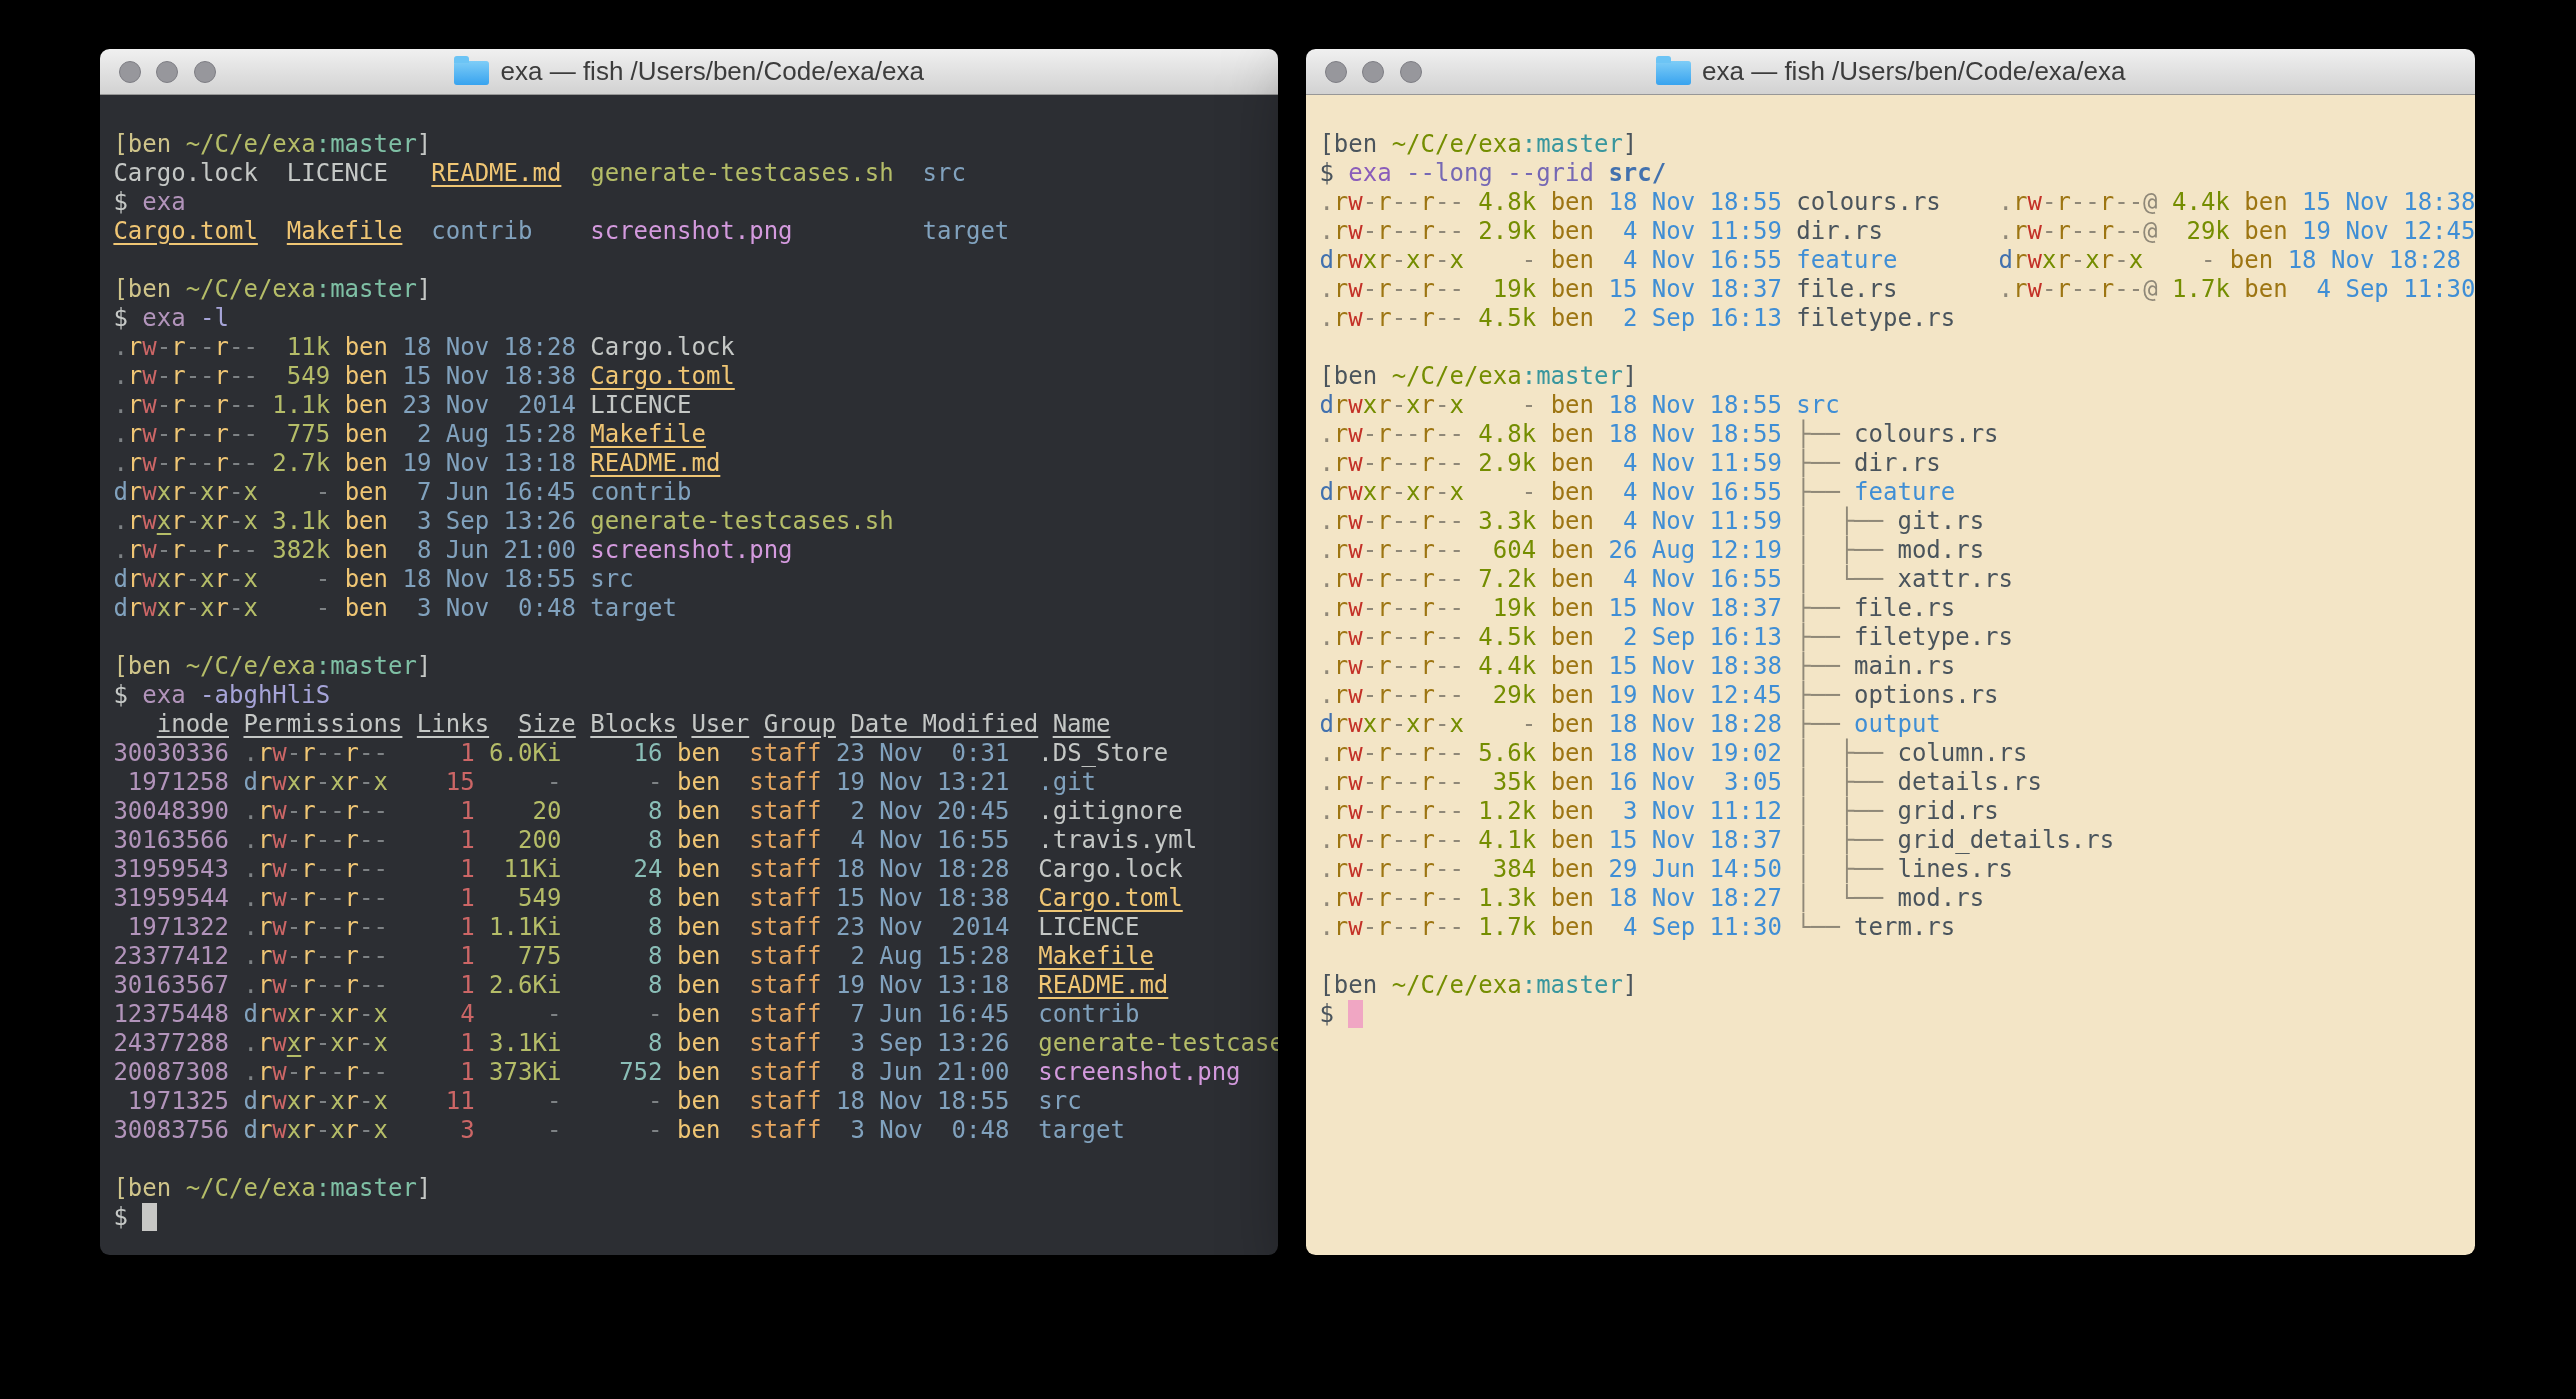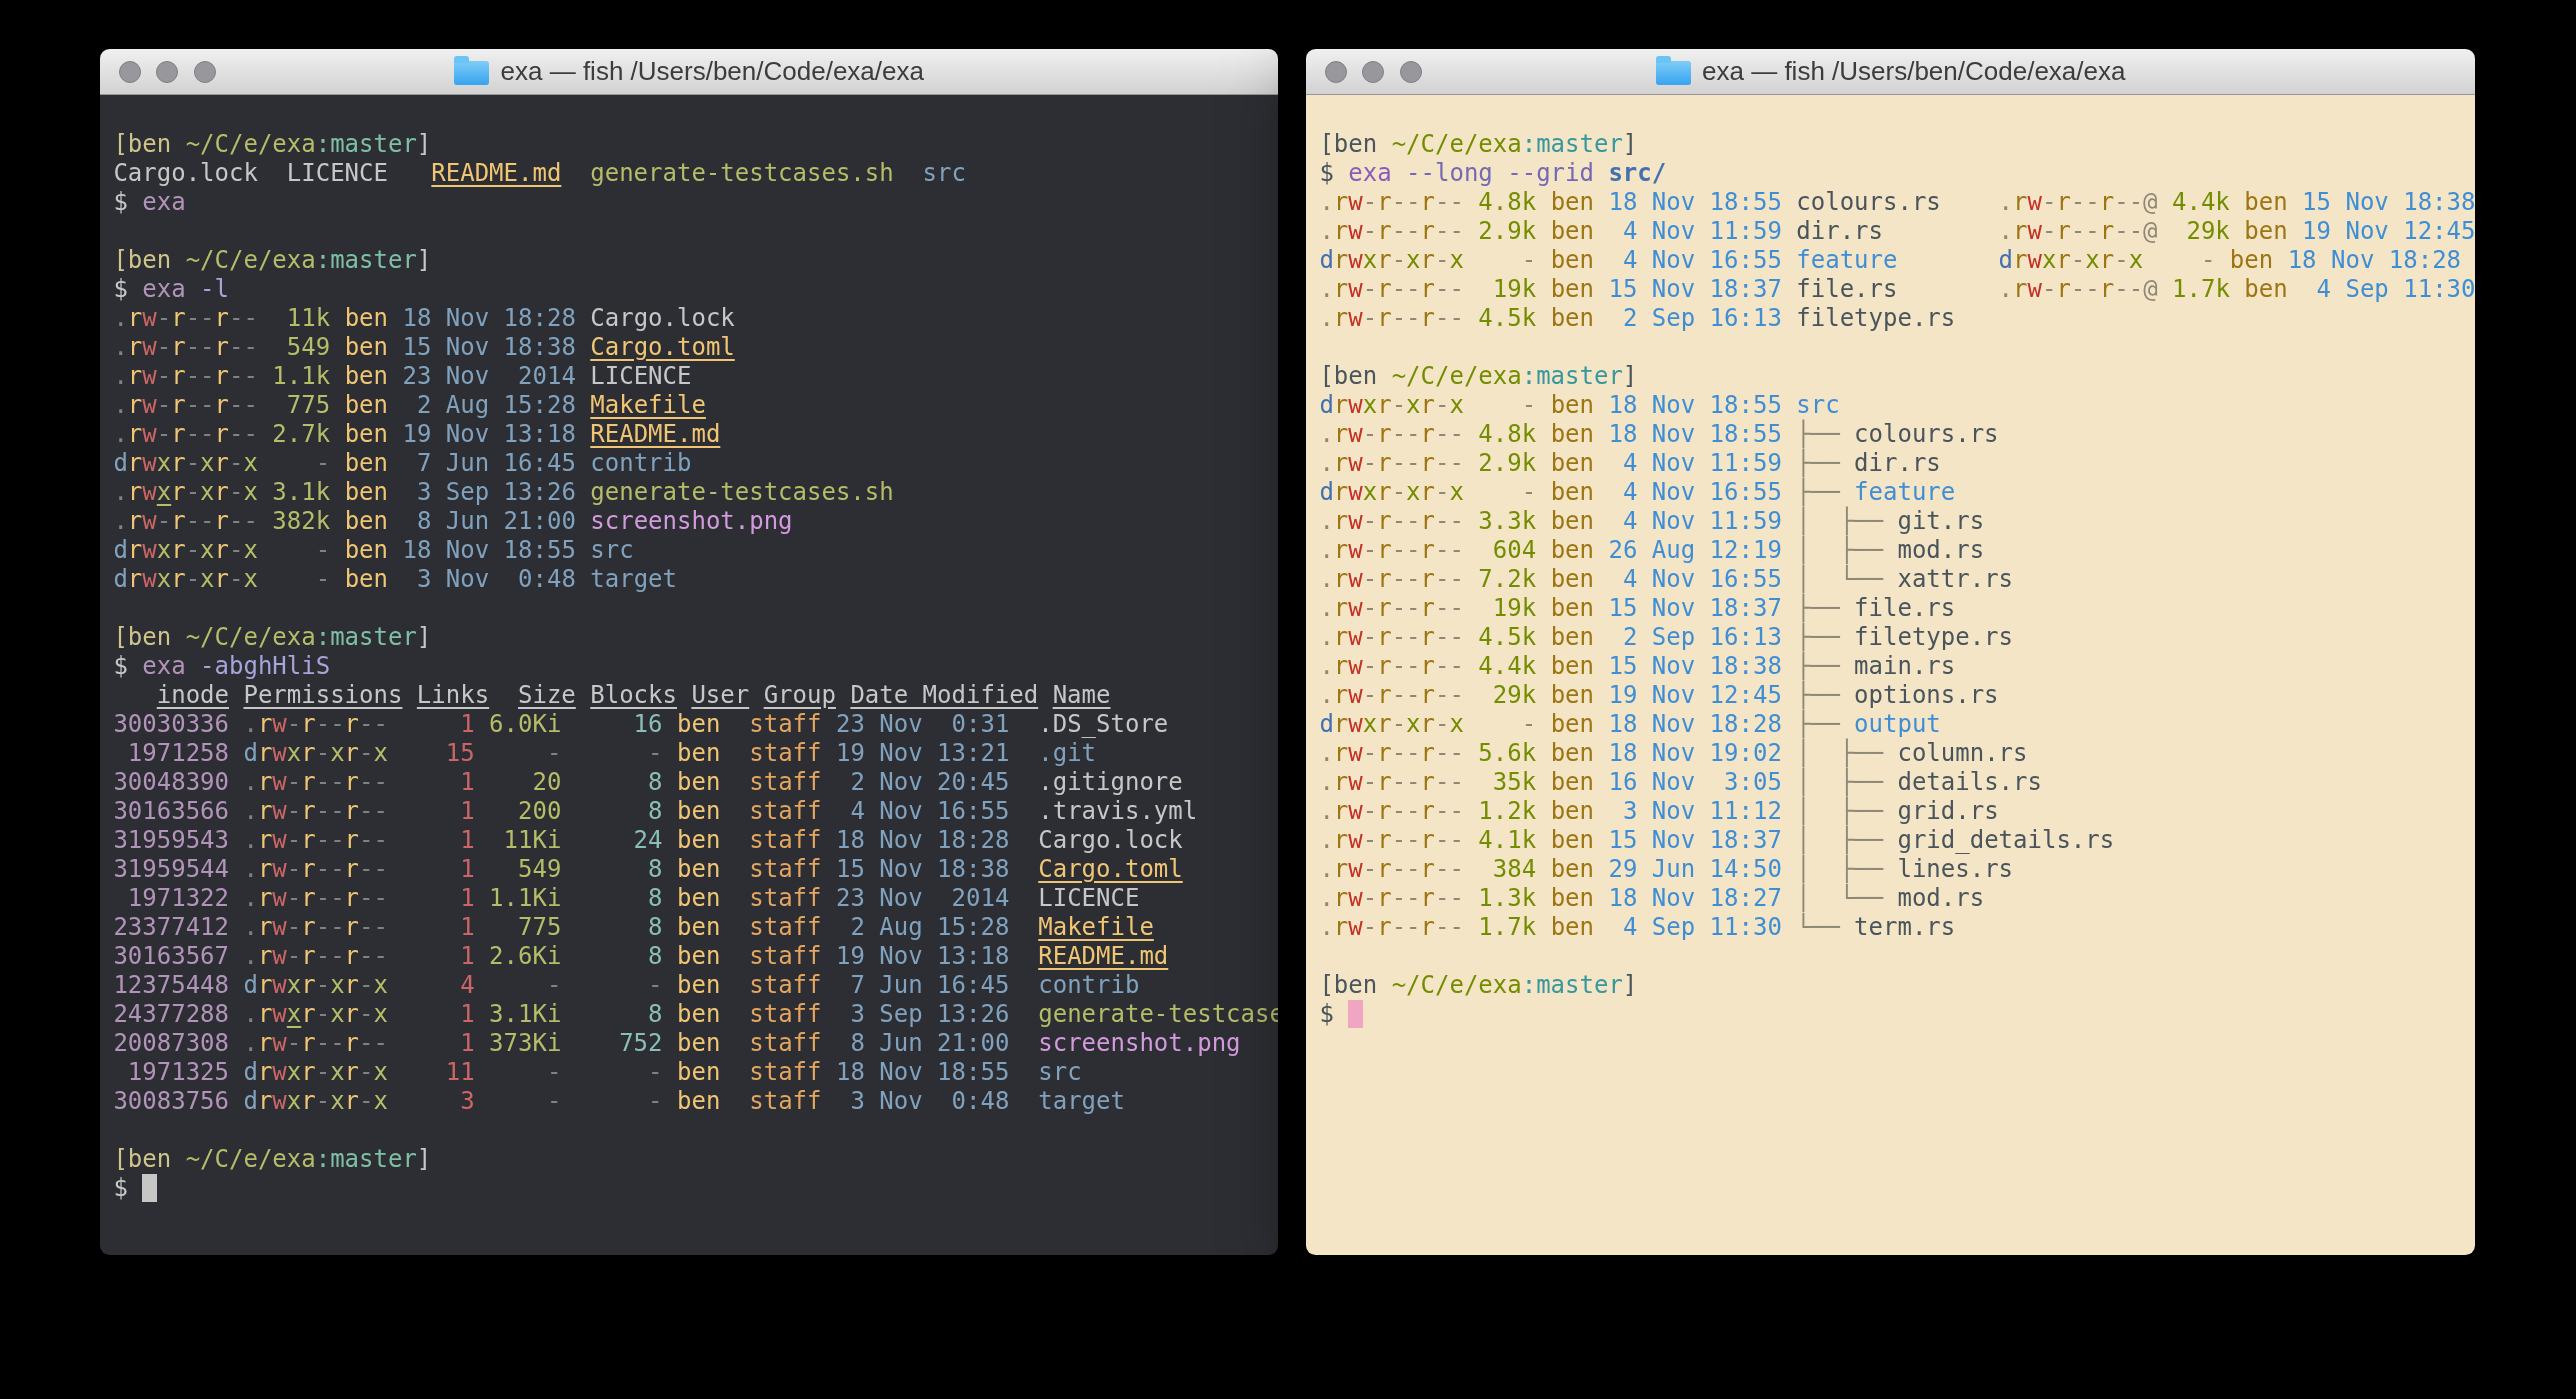--- a/index.html
+++ b/index.html
@@ -45,20 +45,21 @@
     </div>
     <div class="titlewrap">
       <span class="folder"></span>
       <span>exa — fish  /Users/ben/Code/exa/exa</span>
     </div>
   </div>
   <div class="screen" style="--bg: #2c2e33; --f: #c5c8c6; --dim: #7e8285; --r: #cc6666; --y: #f0c674; --g: #b5bd68; --b: #81a2be; --d: #81a2be; --m: #b294bb; --c: #8abeb7; --li: #a6a4d8; --tb: #81a2be; --aq: #7fc0a5; --kh: #cfc48a; --or: #e3a55f; --pk: #d49ade; --cur: #c7c7c5;">
       <div class="line"><span class="kh">[ben </span><span class="g">~/C/e/exa</span><span class="aq">:master</span><span class="f">]</span></div>
       <div class="line"><span class="f">Cargo.lock</span><span class="f">  </span><span class="f">LICENCE</span><span class="f">   </span><span class="y u">README.md</span><span class="f">  </span><span class="g">generate-testcases.sh</span><span class="f">  </span><span class="b">src</span></div>
       <div class="line"><span class="f">$ </span><span class="m">exa</span></div>
+      <div class="line"><span class="y u">Cargo.toml</span><span class="f">  </span><span class="y u">Makefile</span><span class="f">  </span><span class="b">contrib</span><span class="f">    </span><span class="pk">screenshot.png</span><span class="f">         </span><span class="b">target</span></div>
       <div class="line"> </div>
       <div class="line"><span class="kh">[ben </span><span class="g">~/C/e/exa</span><span class="aq">:master</span><span class="f">]</span></div>
       <div class="line"><span class="f">$ </span><span class="m">exa</span><span class="f"> </span><span class="li">-l</span></div>
       <div class="line"><span class="dim">.</span><span class="y">r</span><span class="r">w</span><span class="dim">-</span><span class="y">r</span><span class="dim">--</span><span class="y">r</span><span class="dim">--</span><span class="g">  11k</span><span class="f"> </span><span class="y">ben</span><span class="f"> </span><span class="b">18 Nov 18:28</span><span class="f"> </span><span class="f">Cargo.lock</span></div>
       <div class="line"><span class="dim">.</span><span class="y">r</span><span class="r">w</span><span class="dim">-</span><span class="y">r</span><span class="dim">--</span><span class="y">r</span><span class="dim">--</span><span class="g">  549</span><span class="f"> </span><span class="y">ben</span><span class="f"> </span><span class="b">15 Nov 18:38</span><span class="f"> </span><span class="y u">Cargo.toml</span></div>
       <div class="line"><span class="dim">.</span><span class="y">r</span><span class="r">w</span><span class="dim">-</span><span class="y">r</span><span class="dim">--</span><span class="y">r</span><span class="dim">--</span><span class="g"> 1.1k</span><span class="f"> </span><span class="y">ben</span><span class="f"> </span><span class="b">23 Nov  2014</span><span class="f"> </span><span class="f">LICENCE</span></div>
       <div class="line"><span class="dim">.</span><span class="y">r</span><span class="r">w</span><span class="dim">-</span><span class="y">r</span><span class="dim">--</span><span class="y">r</span><span class="dim">--</span><span class="g">  775</span><span class="f"> </span><span class="y">ben</span><span class="f"> </span><span class="b"> 2 Aug 15:28</span><span class="f"> </span><span class="y u">Makefile</span></div>
       <div class="line"><span class="dim">.</span><span class="y">r</span><span class="r">w</span><span class="dim">-</span><span class="y">r</span><span class="dim">--</span><span class="y">r</span><span class="dim">--</span><span class="g"> 2.7k</span><span class="f"> </span><span class="y">ben</span><span class="f"> </span><span class="b">19 Nov 13:18</span><span class="f"> </span><span class="y u">README.md</span></div>
       <div class="line"><span class="d">d</span><span class="y">r</span><span class="r">w</span><span class="g">x</span><span class="y">r</span><span class="dim">-</span><span class="g">x</span><span class="y">r</span><span class="dim">-</span><span class="g">x</span><span class="dim">    -</span><span class="f"> </span><span class="y">ben</span><span class="f"> </span><span class="b"> 7 Jun 16:45</span><span class="f"> </span><span class="b">contrib</span></div>
       <div class="line"><span class="dim">.</span><span class="y">r</span><span class="r">w</span><span class="g u">x</span><span class="y">r</span><span class="dim">-</span><span class="g">x</span><span class="y">r</span><span class="dim">-</span><span class="g">x</span><span class="g"> 3.1k</span><span class="f"> </span><span class="y">ben</span><span class="f"> </span><span class="b"> 3 Sep 13:26</span><span class="f"> </span><span class="g">generate-testcases.sh</span></div>

